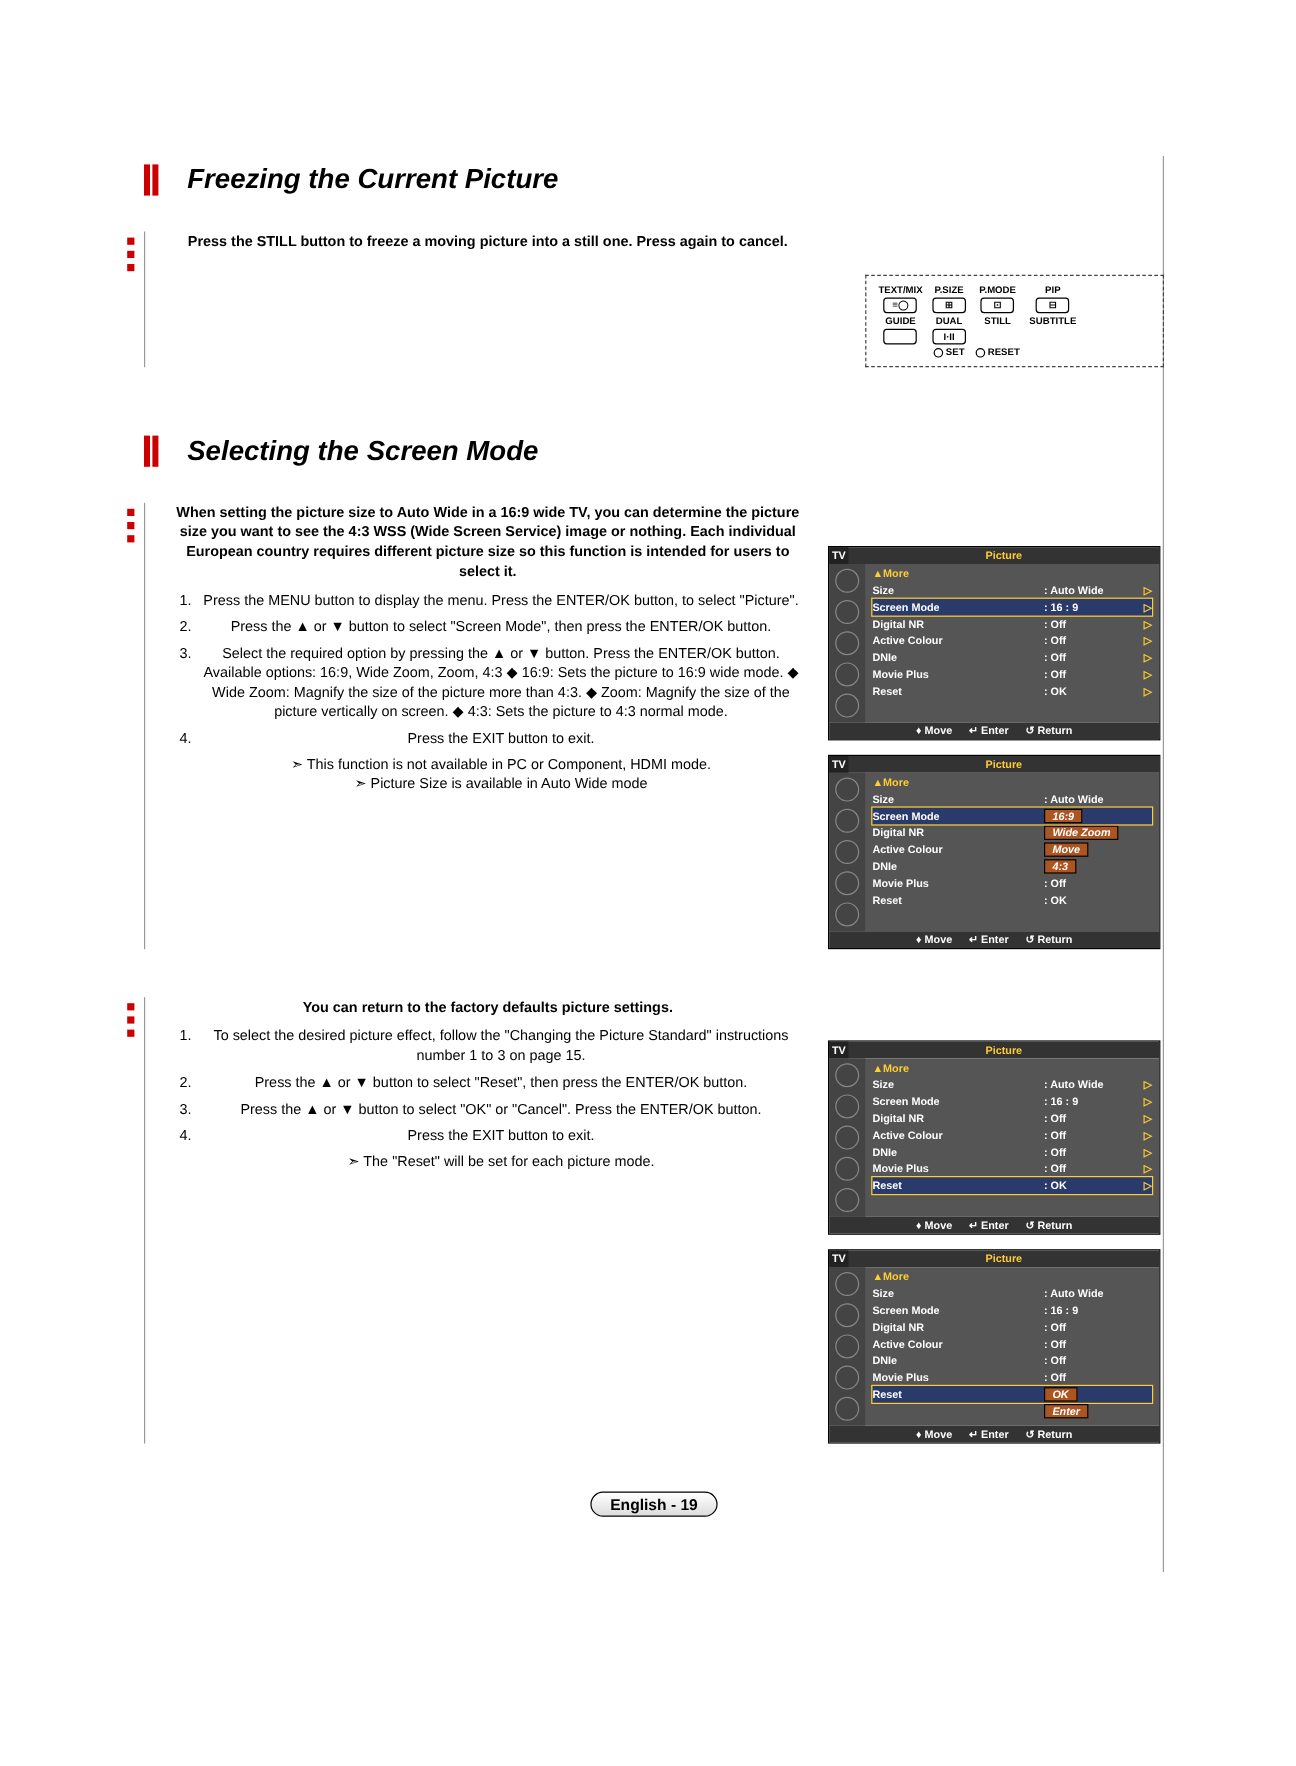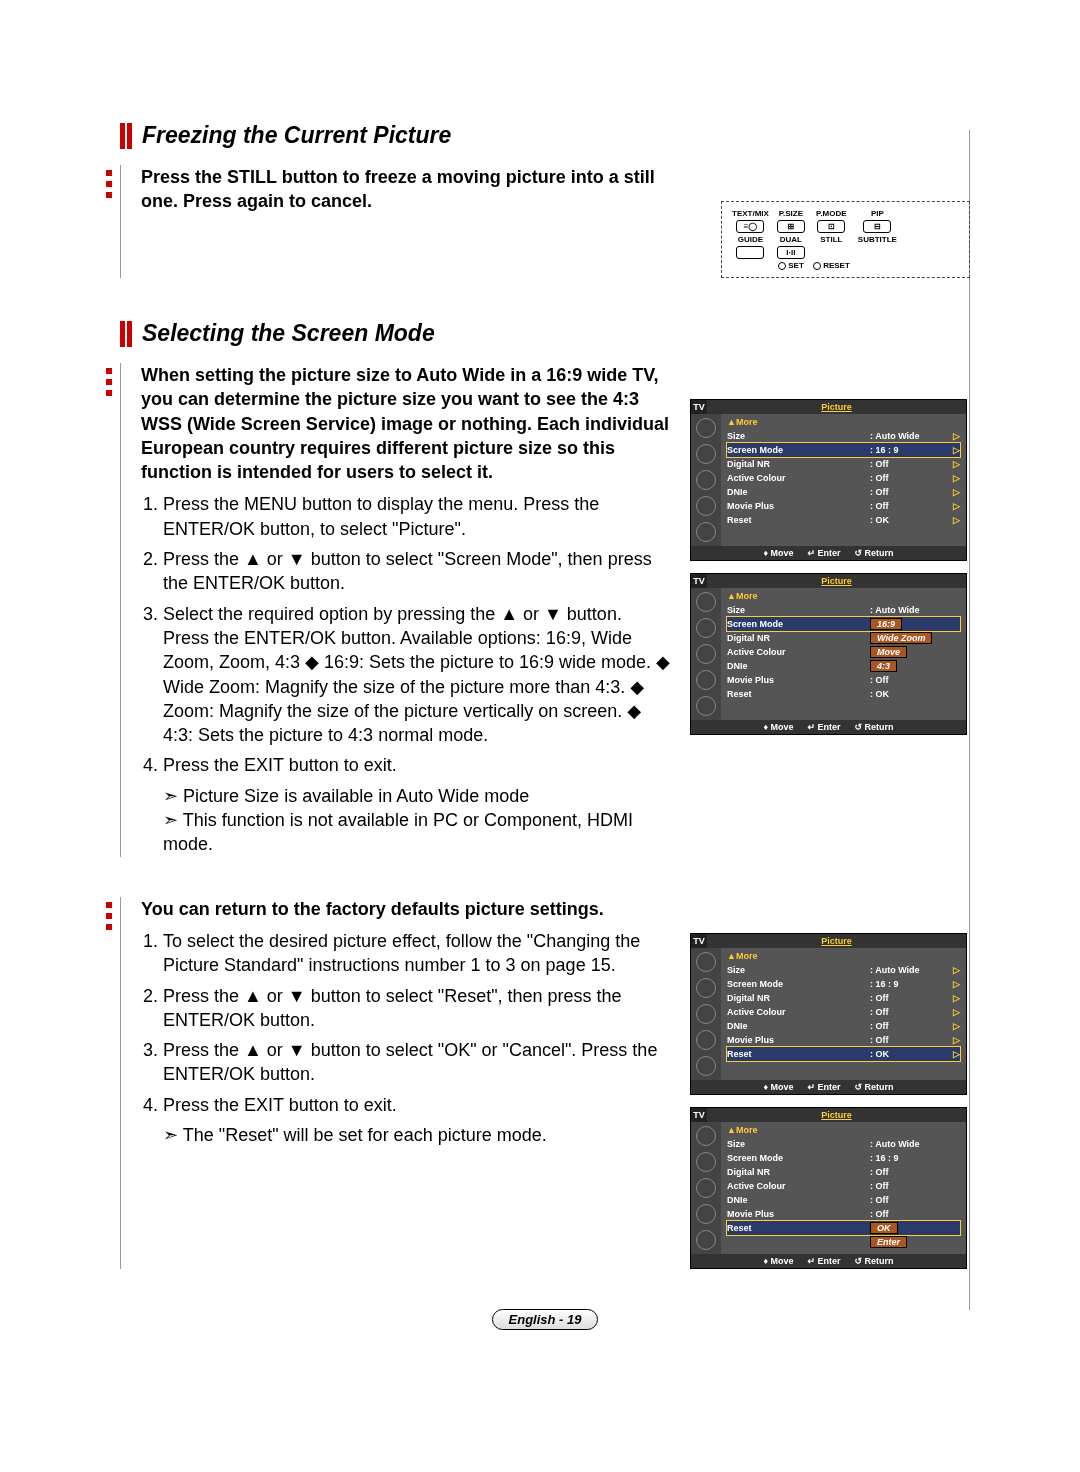--- a/index.html
+++ b/index.html
@@ -40,33 +40,34 @@
   }
   .sec-heading .bars span {
     display: block;
     width: 5px;
     height: 26px;
     background: #c00;
   }
   .sec-heading h2 {
     font-size: 23px;
     font-weight: bold;
-    margin: 2px;
+    margin: 16px;
     font-style: italic;
   }
   .sec-body {
     display: flex;
     gap: 18px;
   }
   .left-col {
     flex: 1;
     border-left: 1px solid #999;
     padding-left: 20px;
-    font-size: 18px;
+    font-size: 12px;
     line-height: 1.35;
+    text-align: center;
   }
   .left-col .side-dots {
     float: left;
     margin-left: -35px;
   }
   .side-dots span { display:block; width:6px; height:6px; background:#c00; margin:5px 0;}
   .intro {
     font-weight: bold;
     margin: 0 0 8px 0;
   }
@@ -112,21 +113,21 @@
     width: 275px;
     font-size: 9px;
     color: #fff;
     font-weight: bold;
     border:1px solid #000;
   }
   .osd .titlebar {
     display:flex; background:#333;
   }
   .osd .titlebar .tv { width:16px; text-align:center; background:#222; padding:2px 0;}
-  .osd .titlebar .ttl { flex:1; text-align:center; color:#ffcc33; padding:2px 0;text-decoration:underline;}
+  .osd .titlebar .ttl { flex:1; text-align:center; color:#ffcc33; padding:2px 0;}
   .osd .main { display:flex; background:#555;}
   .osd .icons {
     width:30px; background:#444; display:flex; flex-direction:column; align-items:center; gap:6px; padding:4px 0;
   }
   .osd .icons span { width:18px; height:18px; border:1px solid #888; border-radius:50%; display:block;}
   .osd .rows { flex:1; padding:3px 6px 3px 6px; }
   .osd .more { color:#ffcc33; margin-bottom:2px;}
   .osd .row { display:flex; align-items:center; height:14px;}
   .osd .row .k { flex:1; }
   .osd .row .v { width:80px; }
@@ -137,21 +138,20 @@
   .osd .footer {
     background:#333; display:flex; justify-content:center; gap:14px; padding:2px 0; color:#ffcc33;
   }
   .osd .footer span { color:#fff;}
   .page-footer {
     text-align:center; font-size:13px; font-weight:bold; margin-top:30px;
   }
   .page-footer .pill {
     display:inline-block; border:1px solid #000; border-radius:12px; padding:2px 16px;
     background: linear-gradient(#fff,#ddd);
-    font-style: italic;
   }
 </style>
 </head>
 <body>
 
 <div class="page">
   <div class="right-rule"></div>
 
   <div class="section">
     <div class="sec-heading">
@@ -227,22 +227,22 @@
             <span></span>
           </div>
         <p class="intro">When setting the picture size to Auto Wide in a 16:9 wide TV, you can determine the picture size you want to see the 4:3 WSS (Wide Screen Service) image or nothing. Each individual European country requires different picture size so this function is intended for users to select it.</p>
         <ol class="steps">
           <li>Press the MENU button to display the menu. Press the ENTER/OK button, to select "Picture".</li>
           <li>Press the ▲ or ▼ button to select "Screen Mode", then press the ENTER/OK button.</li>
           <li>Select the required option by pressing the ▲ or ▼ button. Press the ENTER/OK button. Available options: 16:9, Wide Zoom, Zoom, 4:3 ◆ 16:9: Sets the picture to 16:9 wide mode. ◆ Wide Zoom: Magnify the size of the picture more than 4:3. ◆ Zoom: Magnify the size of the picture vertically on screen. ◆ 4:3: Sets the picture to 4:3 normal mode.</li>
           <li>Press the EXIT button to exit.</li>
         </ol>
         <ul class="notes">
+          <li>This function is not available in PC or Component, HDMI mode.</li>
           <li>Picture Size is available in Auto Wide mode</li>
-          <li>This function is not available in PC or Component, HDMI mode.</li>
         </ul>
       </div>
       <div class="right-col">
         <div class="osd" id="osd1">
             <div class="titlebar">
               <div class="tv">TV</div>
               <div class="ttl">Picture</div>
             </div>
             <div class="main">
               <div class="icons">

